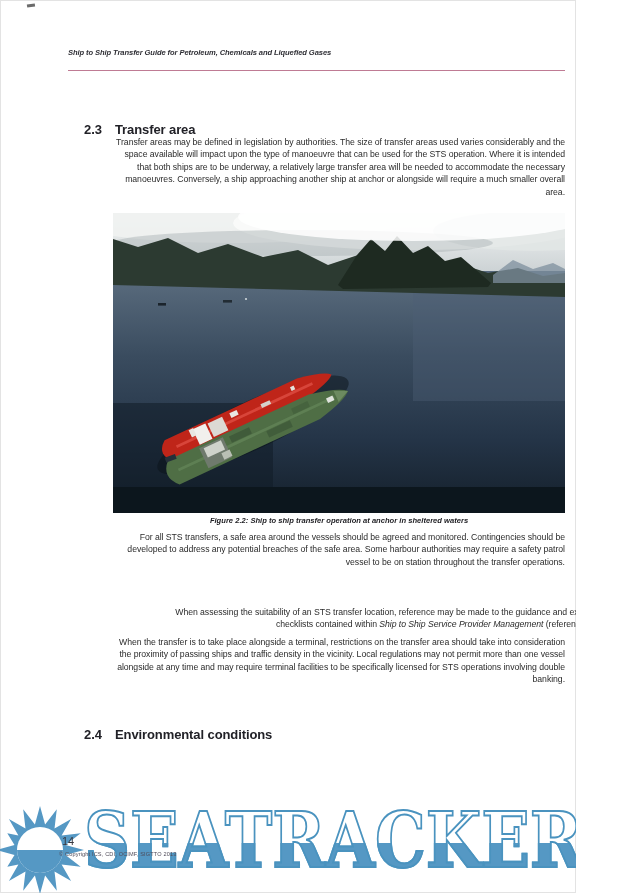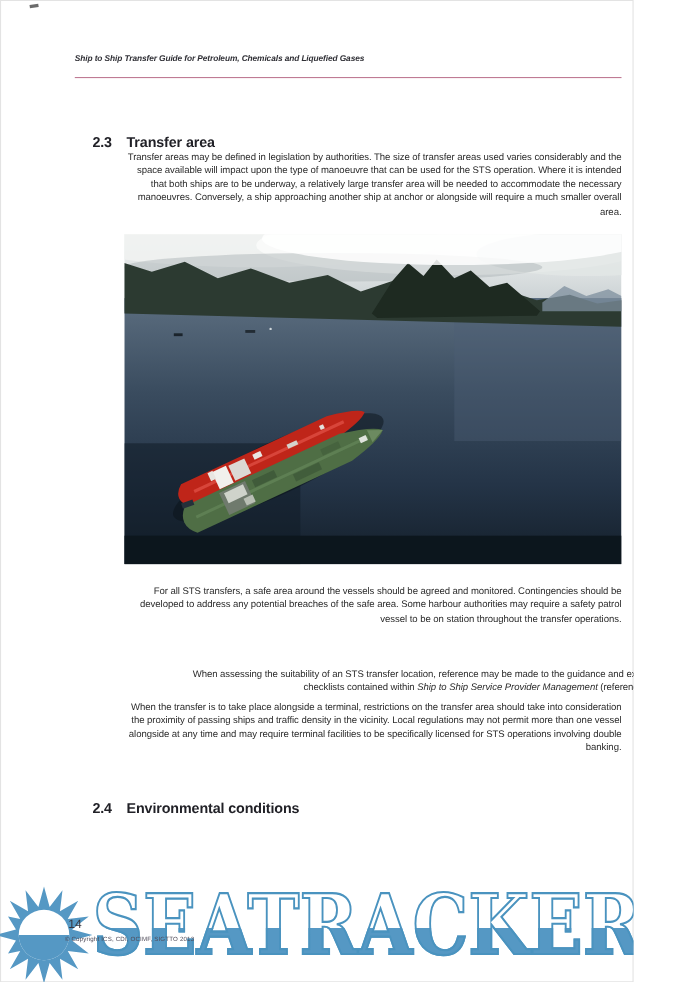--- a/index.html
+++ b/index.html
@@ -135,20 +135,21 @@
         <rect x="-58" y="-9" width="19" height="10" fill="#cfd3cb"></rect>
         <rect x="-44" y="3" width="9" height="7" fill="#b9bfb4"></rect>
         <rect x="74" y="-2.5" width="7" height="5" fill="#dfe3dd"></rect>
         <path d="M84,-6 L97,0 L84,6 Z" fill="#6c8a60"></path>
       </g>
 
       <rect x="52" y="243" width="11" height="5" fill="#25303a" transform="rotate(-20 57 245)"></rect>
     </svg>
   </figure>
 
+  <div class="figure-caption">Figure 2.2: Ship to ship transfer operation at anchor in sheltered waters</div>
 
   <div class="para" style="top:531px;">For all STS transfers, a safe area around the vessels should be agreed and monitored. Contingencies should be developed to address any potential breaches of the safe area. Some harbour authorities may require a safety patrol vessel to be on station throughout the transfer operations.</div>
   <div class="para" style="top:606px;margin-left:37px;"><span>When assessing the suitability of an STS transfer location, reference may be made to the guidance and example checklists contained within </span><span class="em">Ship to Ship Service Provider Management</span><span> (reference 16).</span></div>
   <div class="para" style="top:636px;">When the transfer is to take place alongside a terminal, restrictions on the transfer area should take into consideration the proximity of passing ships and traffic density in the vicinity. Local regulations may not permit more than one vessel alongside at any time and may require terminal facilities to be specifically licensed for STS operations involving double banking.</div>
 
   <div class="section-heading" style="top:727px;">
     <span class="sec-num">2.4</span><span>Environmental conditions</span>
   </div>
 
 

